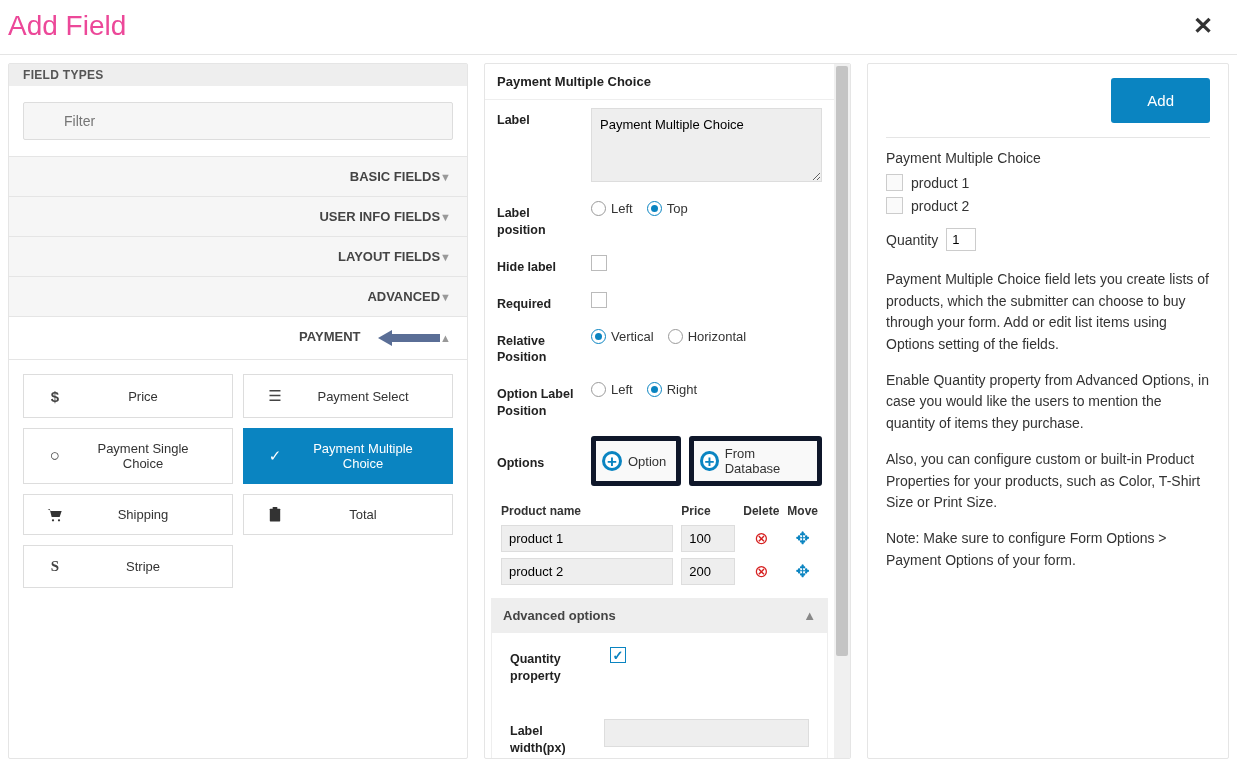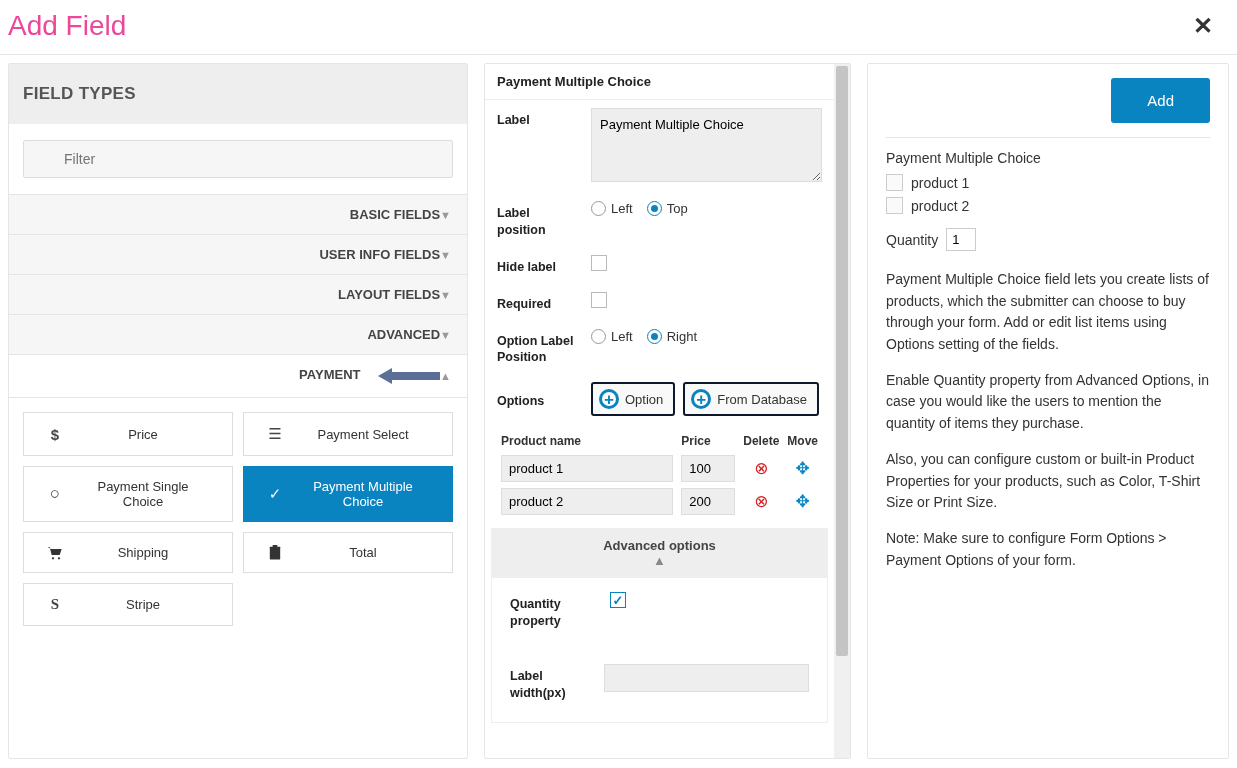--- a/index.html
+++ b/index.html
@@ -6,21 +6,21 @@
 body { font-family: "Segoe UI", Arial, sans-serif; font-size: 13px; color: #333; background: #fff; width: 1237px; height: 768px; overflow: hidden; position: relative; }
 
 .modal-header { padding: 10px 20px 12px 8px; display: flex; justify-content: space-between; align-items: center; border-bottom: 1px solid #e5e5e5; }
 .modal-header h1 { font-size: 28px; font-weight: 400; color: #ec4899; }
 .close-x { font-size: 24px; cursor: pointer; font-weight: bold; padding: 0 4px; }
 
 .layout { display: flex; gap: 16px; padding: 8px; height: calc(100% - 56px); }
 
 
 .col-left { width: 460px; border: 1px solid #e5e5e5; background: #fff; border-radius: 2px; }
-.section-head { background: #eee; padding: 20px 14px; font-size: 17px; font-weight: 600; color: #555; letter-spacing: .3px; }
+.section-head { background: #eee; padding: 4px 14px; font-size: 12px; font-weight: 600; color: #555; letter-spacing: .3px; }
 .filter-wrap { padding: 16px 14px; }
 .filter-input { width: 100%; border: 1px solid #ddd; background: #f6f6f6; padding: 10px 12px 10px 40px; border-radius: 2px; font-size: 14px; position: relative; }
 .filter-box { position: relative; }
 .filter-box .mag { position: absolute; left: 12px; top: 50%; transform: translateY(-50%); color: #777; font-size: 17px; }
 
 .accordion { border-top: 1px solid #e5e5e5; }
 .acc-item { border-bottom: 1px solid #e5e5e5; background: #f6f6f6; padding: 12px 16px; font-size: 13px; font-weight: 600; color: #444; cursor: pointer; display: flex; justify-content: flex-end; align-items: center; }
 .acc-item .tri { color: #999; font-size: 11px; }
 .acc-item.open { background: #fff; }
 
@@ -50,35 +50,35 @@
 .radio { display: inline-flex; align-items: center; gap: 5px; cursor: pointer; font-size: 13px; }
 .radio .circ { width: 15px; height: 15px; border: 1.5px solid #999; border-radius: 50%; display: inline-flex; align-items: center; justify-content: center; }
 .radio.sel .circ { border-color: #0a84c1; }
 .radio.sel .circ::after { content: ""; width: 7px; height: 7px; background: #0a84c1; border-radius: 50%; }
 
 .checkbox { width: 16px; height: 16px; border: 1px solid #bbb; display: inline-flex; align-items: center; justify-content: center; cursor: pointer; background: #fff; }
 .checkbox.checked { border-color: #0a84c1; }
 .checkbox.checked::after { content: "✓"; color: #0a84c1; font-size: 13px; font-weight: bold; line-height: 1; }
 
 .options-btns { display: flex; gap: 8px; }
-.opt-btn { border: 2px solid #0f172a; background: #f9f9f9; border-radius: 3px; padding: 5px 10px 5px 6px; display: inline-flex; align-items: center; gap: 6px; cursor: pointer; font-size: 13px; }
+.opt-btn { border: 5px solid #0f172a; background: #f9f9f9; border-radius: 3px; padding: 5px 10px 5px 6px; display: inline-flex; align-items: center; gap: 6px; cursor: pointer; font-size: 13px; }
 .opt-btn .plus-ic { width: 20px; height: 20px; border-radius: 50%; background: #0a84c1; color: #fff; display: flex; align-items: center; justify-content: center; font-weight: bold; font-size: 15px; position: relative; }
 .opt-btn .plus-ic::before { content: ""; position: absolute; inset: 3px; background: #fff; border-radius: 50%; }
 .opt-btn .plus-ic::after { content: "+"; position: relative; color: #0a84c1; font-size: 17px; font-weight: bold; line-height: 1; }
 
 .opt-table { width: 100%; margin-top: 6px; border-collapse: collapse; font-size: 12.5px; }
 .opt-table th { text-align: left; font-weight: 700; padding: 4px 4px; font-size: 12px; }
 .opt-table th.r { text-align: right; }
 .opt-table td { padding: 3px 4px; }
 .opt-table input[type=text] { width: 100%; border: 1px solid #ddd; background: #eee; padding: 5px 7px; font-size: 13px; }
 .opt-table td.price input { width: 54px; }
 .ico-del { color: #d62020; font-size: 17px; cursor: pointer; }
 .ico-move { color: #0a84c1; font-size: 17px; cursor: move; }
 
-.adv-head { background: #eee; margin: 10px 6px 0 6px; padding: 10px 12px; font-weight: 700; color: #444; display: flex; justify-content: space-between; align-items: center; cursor: pointer; flex-direction: column; }
+.adv-head { background: #eee; margin: 10px 6px 0 6px; padding: 10px 12px; font-weight: 700; color: #444; display: flex; justify-content: space-between; align-items: center; cursor: pointer; }
 .adv-body { border: 1px solid #eee; margin: 0 6px; padding: 6px 6px 12px 6px; border-top: none; }
 
 .pp-plus { width: 22px; height: 22px; border-radius: 50%; background: #0a84c1; position: relative; display: inline-block; cursor: pointer; vertical-align: middle; }
 .pp-plus::before { content: ""; position: absolute; inset: 3px; background: #fff; border-radius: 50%; }
 .pp-plus::after { content: "+"; position: absolute; inset: 0; display: flex; align-items: center; justify-content: center; color: #0a84c1; font-weight: bold; font-size: 18px; }
 
 .label-width-input { width: 100%; background: #eee; border: 1px solid #ddd; height: 28px; padding: 4px 8px; }
 
 
 .col-right { width: 362px; border: 1px solid #e5e5e5; border-radius: 2px; padding: 14px 18px 18px 18px; display: flex; flex-direction: column; }
@@ -222,20 +222,33 @@
       <div class="prop-row">
         <div class="plabel">Hide label</div>
         <div class="pval"><span class="checkbox"></span></div>
       </div>
 
       <div class="prop-row">
         <div class="plabel">Required</div>
         <div class="pval"><span class="checkbox"></span></div>
       </div>
 
+      <div class="prop-row">
+        <div class="plabel">Relative Position</div>
+        <div class="pval radio-group">
+          <span class="radio sel">
+              <span class="circ"></span>
+              <span>Vertical</span>
+            </span>
+          <span class="radio">
+              <span class="circ"></span>
+              <span>Horizontal</span>
+            </span>
+        </div>
+      </div>
 
       <div class="prop-row">
         <div class="plabel">Option Label Position</div>
         <div class="pval radio-group">
           <span class="radio">
               <span class="circ"></span>
               <span>Left</span>
             </span>
           <span class="radio sel">
               <span class="circ"></span>

